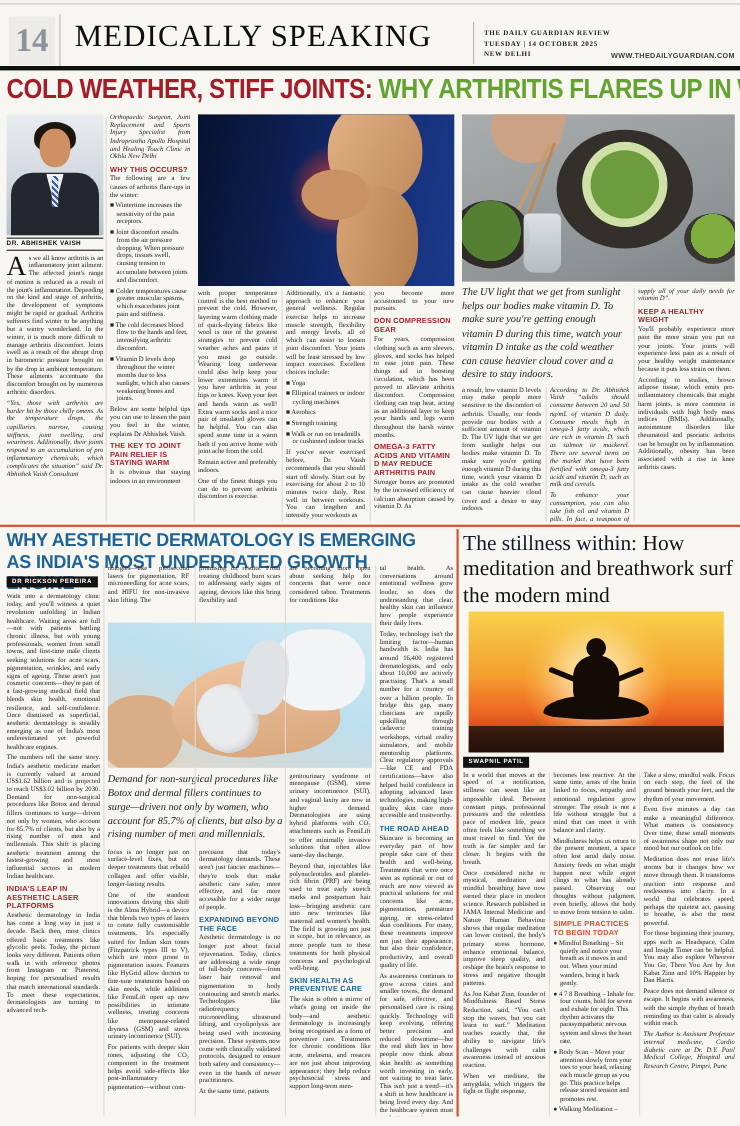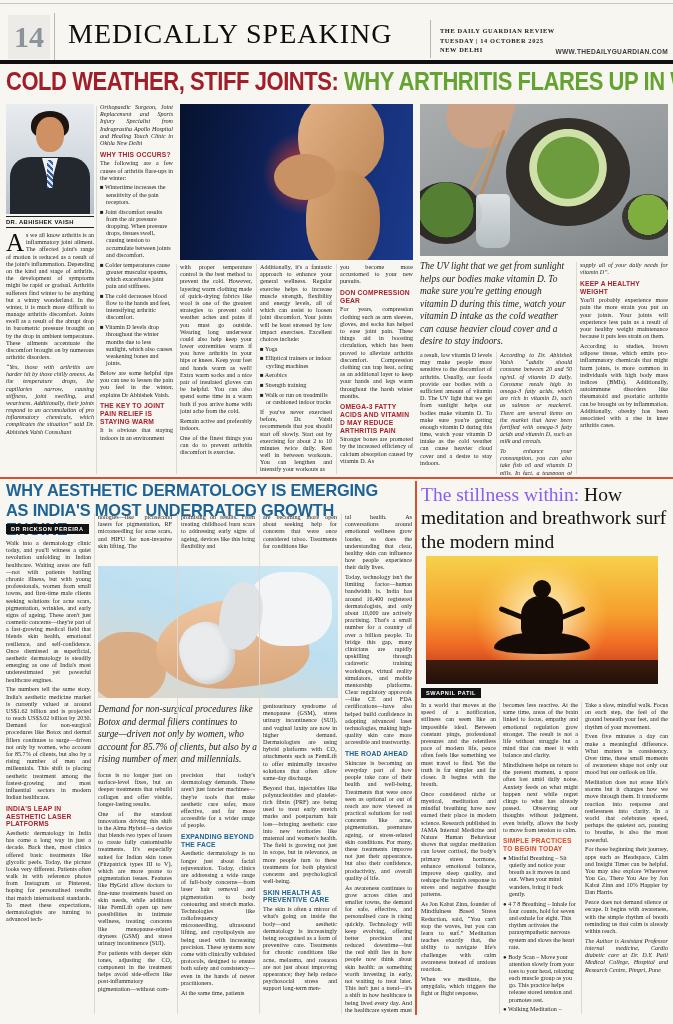--- a/index.html
+++ b/index.html
@@ -20,21 +20,21 @@
   .blackbar{left:0;top:60px;width:673px;height:4px;background:#101010;}
   
   .h1{left:6px;top:66px;width:667px;font-family:"Liberation Sans",sans-serif;font-weight:bold;
       font-size:25px;white-space:nowrap;transform:scaleX(.88);transform-origin:left;
       letter-spacing:-.5px;line-height:30px;}
   .h1 .red{color:#a11d28}.h1 .green{color:#64a331}
   .h2{left:6px;top:481px;width:408px;font-family:"Liberation Sans",sans-serif;font-weight:bold;
       font-size:17px;line-height:1.16;color:#1d6396;transform:scaleX(.96);transform-origin:left;
       letter-spacing:-.2px;}
   .h3{left:421px;top:483px;width:250px;font-size:19.5px;line-height:1.2;color:#121212;}
-  .h3 .accent{color:#8b5cf6;}
+  .h3 .accent{color:#0f172a;}
   
   .col{position:absolute;overflow:hidden;font-size:6.1px;line-height:1.18;text-align:justify;color:#232323;}
   .p{margin:0 0 2.6px;}
   .b{padding-left:6px;text-indent:-6px;text-align:left;}
   .i{font-style:italic;}
   .drop::first-letter{float:left;font-size:25px;line-height:19px;padding:1px 2px 0 0;color:#111;}
   .sub-red,.sub-blue,.sub-orange{font-family:"Liberation Sans",sans-serif;font-weight:bold;
       font-size:6.7px;line-height:1.15;letter-spacing:.2px;margin:3.5px 0 2px;text-align:left;}
   .sub-red{color:#a8222d}.sub-blue{color:#1d6396}.sub-orange{color:#d8502c}
   .photo-caption{position:absolute;font-style:italic;font-size:9.4px;line-height:1.33;color:#1c1c1c;}

